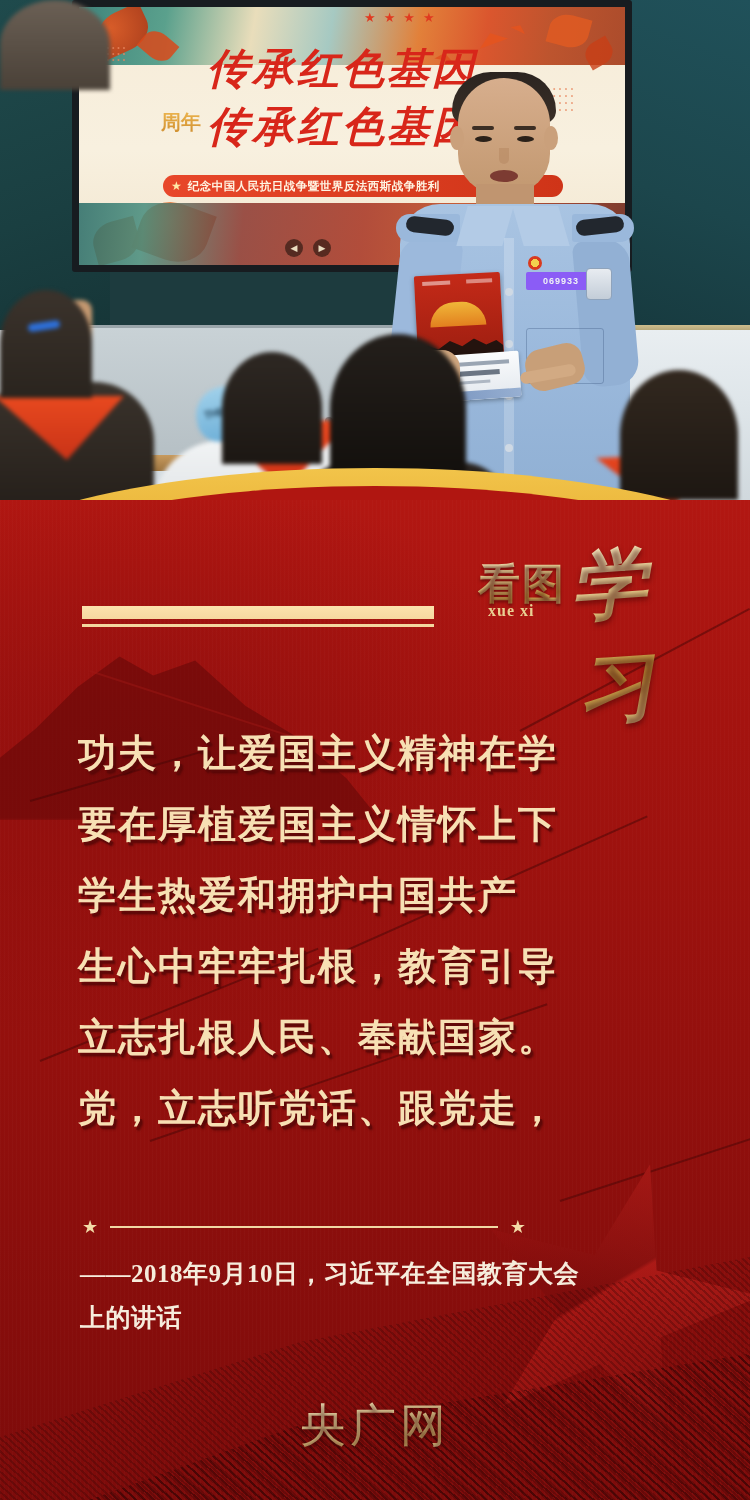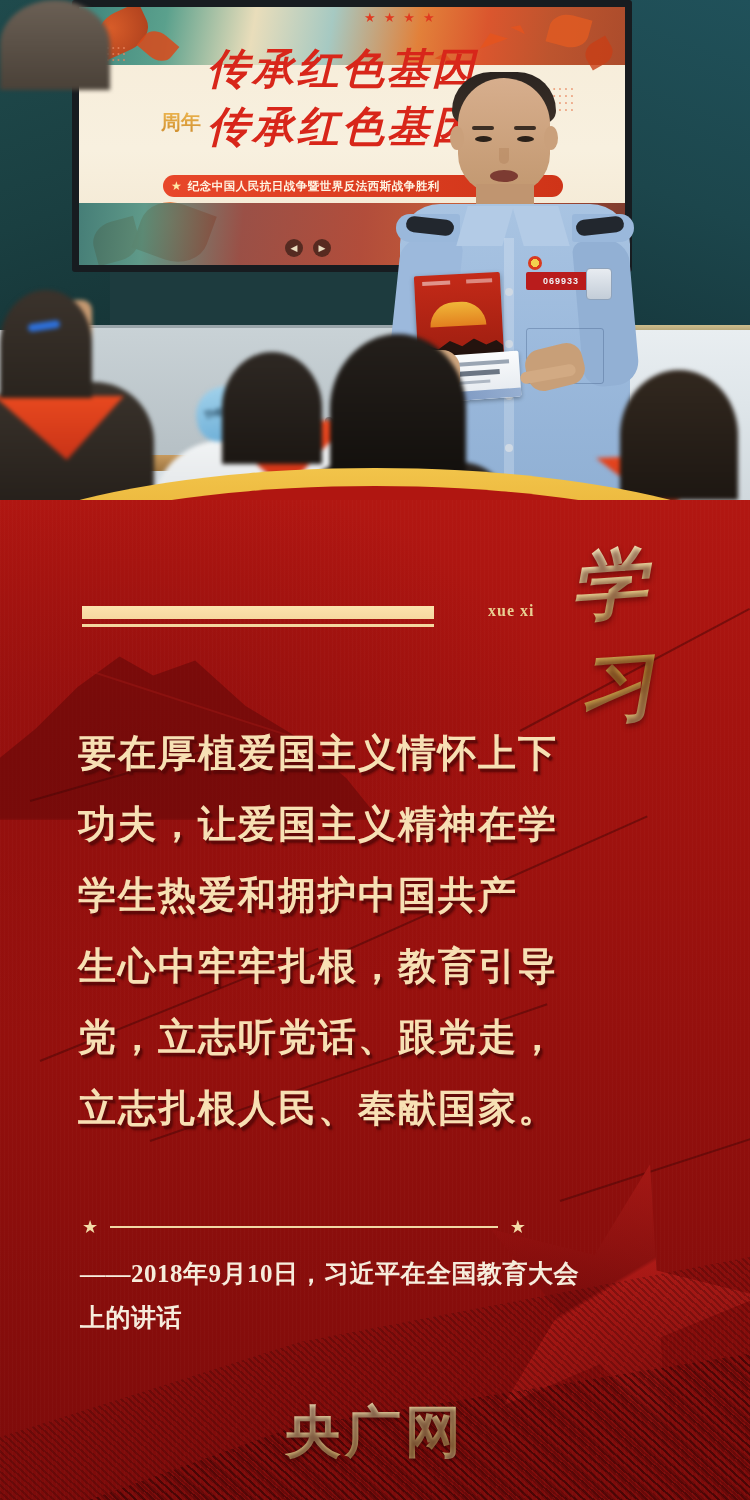--- a/index.html
+++ b/index.html
@@ -171,21 +171,21 @@
   .of-epaulet-l { position:absolute; left:6px; top:140px; width:48px; height:16px; background:#22272e; border-radius:8px; transform:rotate(6deg);}
   .of-epaulet-r { position:absolute; left:176px; top:140px; width:48px; height:16px; background:#22272e; border-radius:8px; transform:rotate(-6deg);}
   .of-placket { position:absolute; left:104px; top:160px; width:10px; height:270px; background:rgba(255,255,255,.22);}
   .of-btn { position:absolute; left:105px; width:8px; height:8px; border-radius:50%; background:#cfd9e4;}
   .of-collar-l { position:absolute; left:62px; top:128px; width:46px; height:40px; background:#b3cbe6; transform:skewX(-16deg);}
   .of-collar-r { position:absolute; left:118px; top:128px; width:46px; height:40px; background:#b3cbe6; transform:skewX(16deg);}
   .of-pocket-l { position:absolute; left:18px; top:250px; width:76px; height:56px; border:1px solid rgba(60,90,130,.35); border-radius:3px;}
   .of-pocket-r { position:absolute; left:126px; top:250px; width:78px; height:56px; border:1px solid rgba(60,90,130,.35); border-radius:3px;}
   .of-badge {
     position:absolute; left:126px; top:194px; width:70px; height:18px;
-    background:#b91c1c; border-radius:2px;
+    background:#8b5cf6; border-radius:2px;
     display:flex; align-items:center; justify-content:center;
     color:#f0f3f6; font-size:9px; letter-spacing:1px; font-weight:bold;
   }
   .of-emblem {
     position:absolute; left:128px; top:178px; width:14px; height:14px;
     background:radial-gradient(circle,#f2d24e 40%,#d93a1e 42%);
     border-radius:50%;
   }
   .of-patch {
     position:absolute; left:186px; top:190px; width:26px; height:32px;
@@ -384,21 +384,21 @@
     font-size:25px; line-height:1.75; color:#f6ecdc; font-weight:bold;
     letter-spacing:.5px;
   }
 
   
   .footer {
     position:absolute; left:0; top:1395px; width:750px; text-align:center;
   }
   .footer-logo {
     display:inline-block;
-    font-size:56px; font-weight:bold; letter-spacing:4px;
+    font-size:46px; font-weight:normal; letter-spacing:4px;
     font-family:"Liberation Serif", serif;
     background:linear-gradient(170deg,#f6e9c6 0%,#e0c88d 45%,#c5a45e 75%,#f3e7c5 100%);
     -webkit-background-clip:text; background-clip:text; color:transparent;
     text-shadow:0 2px 4px rgba(50,3,3,.55);
   }
 </style>
 </head>
 <body>
 
 <div class="photo">
@@ -525,34 +525,35 @@
   <div class="scratch sc5"></div>
   <div class="scratch sc6"></div>
   <div class="scratch sc7"></div>
   <div class="bigstar"></div>
   <div class="bigstar-hl"></div>
   <div class="dither"></div>
   <div class="dither2"></div>
 </div>
 
 <div class="logo-wrap" style="z-index:20">
+  <span class="logo-kt">看图</span>
   <span class="logo-pinyin">xue xi</span>
   <span class="logo-xx">学习</span>
 </div>
 
 <div class="rule-thick" style="z-index:20"></div>
 <div class="rule-thin" style="z-index:20"></div>
 
 <div class="quote" style="z-index:20">
+  <div class="qline">功夫，让爱国主义精神在学</div>
   <div class="qline">要在厚植爱国主义情怀上下</div>
-  <div class="qline">功夫，让爱国主义精神在学</div>
   <div class="qline">学生热爱和拥护中国共产</div>
   <div class="qline">生心中牢牢扎根，教育引导</div>
+  <div class="qline">立志扎根人民、奉献国家。</div>
   <div class="qline">党，立志听党话、跟党走，</div>
-  <div class="qline">立志扎根人民、奉献国家。</div>
 </div>
 
 <div class="attr-rule" style="z-index:20">
   <span class="attr-star">★</span>
   <span class="attr-line"></span>
   <span class="attr-star">★</span>
 </div>
 
 <div class="attr-text" style="z-index:20">——2018年9月10日，习近平在全国教育大会上的讲话</div>
 

